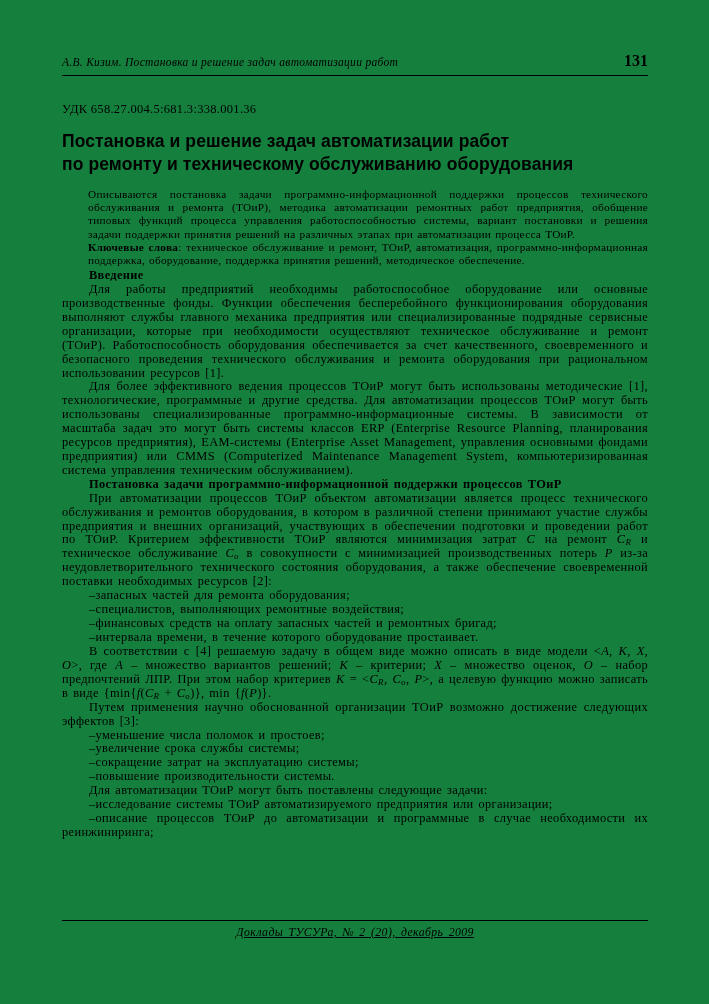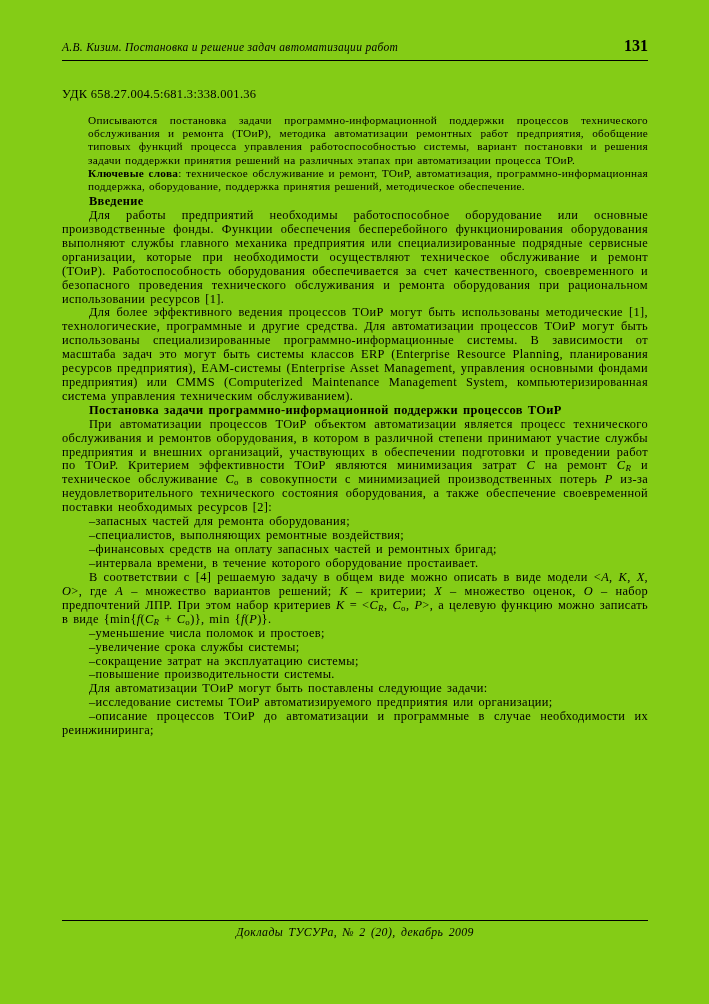--- a/index.html
+++ b/index.html
@@ -1,19 +1,19 @@
 <!DOCTYPE html>
 <html><head>
 <meta charset="utf-8">
 <style>
   html,body{margin:0;padding:0;background:#ffffff;}
   .page{
-    width:709px;height:1004px;background:#84cc16;color:#000;
+    width:709px;height:1004px;background:#15803d;color:#000;
     position:relative;box-sizing:border-box;
-    padding:37px 61px 0 62px;overflow:hidden;
+    padding:52px 61px 0 62px;overflow:hidden;
     font-family:"Liberation Serif",serif;
   }
   
   .running-header{
     display:flex;justify-content:space-between;align-items:baseline;
     border-bottom:1.5px solid #000;padding-bottom:5px;
   }
   .rh-title{font-style:italic;font-size:11.5px;letter-spacing:0.3px;}
   .rh-page{font-weight:bold;font-size:16px;}
   
@@ -38,57 +38,62 @@
     font-size:12.4px;line-height:13.9px;letter-spacing:0.35px;word-spacing:1.5px;
     text-align:justify;
   }
   .para{margin:0;text-indent:27px;}
   .bold{font-weight:bold;}
   .seg-b{font-weight:bold;}
   .seg-i{font-style:italic;}
   .seg-sub{font-size:9px;vertical-align:-2px;line-height:1;}
   .seg-isub{font-size:9px;vertical-align:-2px;line-height:1;font-style:italic;}
   
-  .footer{position:absolute;left:62px;right:61px;top:920px;}
+  .footer{position:absolute;left:62px;right:61px;top:920px;text-decoration:underline;}
   .footer-rule{border-top:1.5px solid #000;}
   .footer-text{
     margin-top:4px;text-align:center;font-style:italic;
     font-size:11.8px;letter-spacing:0.4px;word-spacing:2px;
   }
 </style>
 </head>
 <body>
 
 <div class="page">
 
   <div class="running-header">
     <span class="rh-title">А.В. Кизим.  Постановка и решение задач автоматизации работ</span>
     <span class="rh-page">131</span>
   </div>
 
   <div class="udc">УДК 658.27.004.5:681.3:338.001.36</div>
 
 
+  <h1 class="title">
+    <span class="t-line">Постановка и решение задач автоматизации работ</span>
+    <span class="t-line">по ремонту и техническому обслуживанию оборудования</span>
+  </h1>
 
   <div class="abstract">
     <p>Описываются постановка задачи программно-информационной поддержки процессов технического обслуживания и ремонта (ТОиР),  методика автоматизации ремонтных работ предприятия,  обобщение типовых функций процесса управления работоспособностью системы,  вариант постановки и решения задачи поддержки принятия решений на различных этапах при автоматизации процесса ТОиР.</p>
     <p><span class="seg-b">Ключевые слова</span>: техническое обслуживание и ремонт,  ТОиР,  автоматизация,  программно-информационная поддержка,  оборудование,  поддержка принятия решений,  методическое обеспечение.</p>
   </div>
 
   <div class="bodytext">
     <p class="para bold">Введение</p>
     <p class="para">Для работы предприятий необходимы работоспособное оборудование или основные производственные фонды. Функции обеспечения бесперебойного функционирования оборудования выполняют службы главного механика предприятия или специализированные подрядные сервисные организации,  которые при необходимости осуществляют техническое обслуживание и ремонт (ТОиР). Работоспособность оборудования обеспечивается за счет качественного,  своевременного и безопасного проведения технического обслуживания и ремонта оборудования при рациональном  использовании ресурсов [1].</p>
     <p class="para">Для более эффективного ведения процессов ТОиР могут быть использованы методические [1],  технологические,  программные и другие средства. Для автоматизации процессов ТОиР могут быть использованы специализированные программно-информационные системы. В зависимости от масштаба задач это могут быть системы классов ERP (Enterprise Resource Planning,  планирования ресурсов предприятия),  EAM-системы (Enterprise Asset Management,  управления основными фондами предприятия) или CMMS (Computerized Maintenance Management System,  компьютеризированная система управления техническим  обслуживанием).</p>
     <p class="para bold">Постановка задачи программно-информационной поддержки процессов ТОиР</p>
     <p class="para">При автоматизации процессов ТОиР объектом  автоматизации является процесс технического обслуживания и ремонтов оборудования,  в котором  в различной степени принимают участие службы предприятия и внешних организаций,  участвующих в обеспечении подготовки и проведении работ по ТОиР. Критерием  эффективности ТОиР являются минимизация затрат <span class="seg-i">C</span> на ремонт <span class="seg-i">C</span><span class="seg-isub">R</span> и техническое обслуживание <span class="seg-i">C</span><span class="seg-sub">о</span> в совокупности с минимизацией производственных потерь <span class="seg-i">P</span> из-за неудовлетворительного технического состояния оборудования,   а также обеспечение своевременной поставки необходимых ресурсов [2]:</p>
     <p class="para">–запасных частей для ремонта оборудования;</p>
     <p class="para">–специалистов,  выполняющих ремонтные воздействия;</p>
     <p class="para">–финансовых средств на оплату запасных частей и ремонтных бригад;</p>
     <p class="para">–интервала времени,  в течение которого оборудование простаивает.</p>
     <p class="para">В соответствии с [4] решаемую задачу в общем  виде можно описать в виде модели &lt;<span class="seg-i">A</span>, <span class="seg-i">K</span>, <span class="seg-i">X</span>, <span class="seg-i">O</span>&gt;,  где <span class="seg-i">A</span> – множество вариантов решений; <span class="seg-i">K</span> – критерии; <span class="seg-i">X</span> – множество оценок,  <span class="seg-i">O</span> – набор предпочтений ЛПР. При этом  набор критериев <span class="seg-i">K</span> = &lt;<span class="seg-i">C</span><span class="seg-isub">R</span>, <span class="seg-i">C</span><span class="seg-sub">о</span>, <span class="seg-i">P</span>&gt;,  а целевую функцию можно записать в виде {min{<span class="seg-i">f</span>(<span class="seg-i">C</span><span class="seg-isub">R</span> + <span class="seg-i">C</span><span class="seg-sub">о</span>)},  min {<span class="seg-i">f</span>(<span class="seg-i">P</span>)}.</p>
+    <p class="para">Путем  применения научно обоснованной организации ТОиР возможно достижение следующих эффектов [3]:</p>
     <p class="para">–уменьшение числа поломок и простоев;</p>
     <p class="para">–увеличение срока службы системы;</p>
     <p class="para">–сокращение затрат на эксплуатацию системы;</p>
     <p class="para">–повышение производительности системы.</p>
     <p class="para">Для автоматизации ТОиР могут быть поставлены следующие задачи:</p>
     <p class="para">–исследование системы ТОиР автоматизируемого предприятия или организации;</p>
     <p class="para">–описание процессов ТОиР до автоматизации   и программные в случае необходимости их реинжиниринга;</p>
   </div>
 
   <div class="footer">

